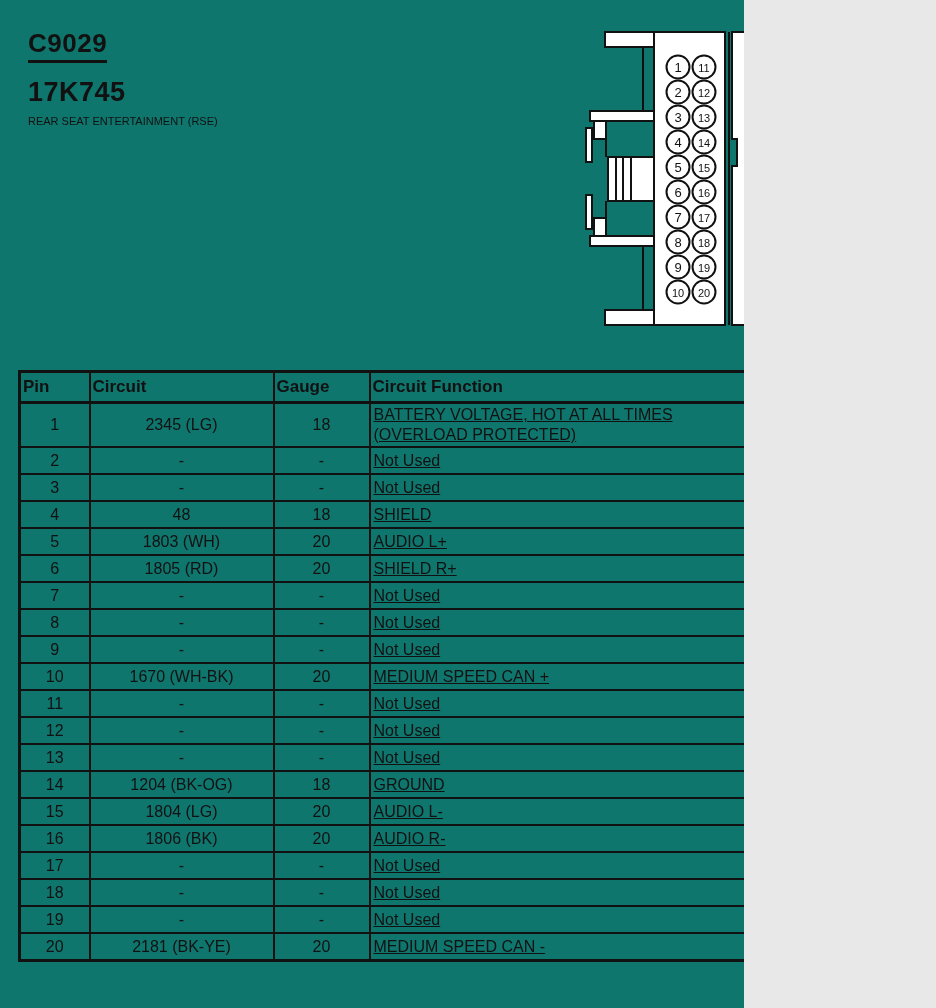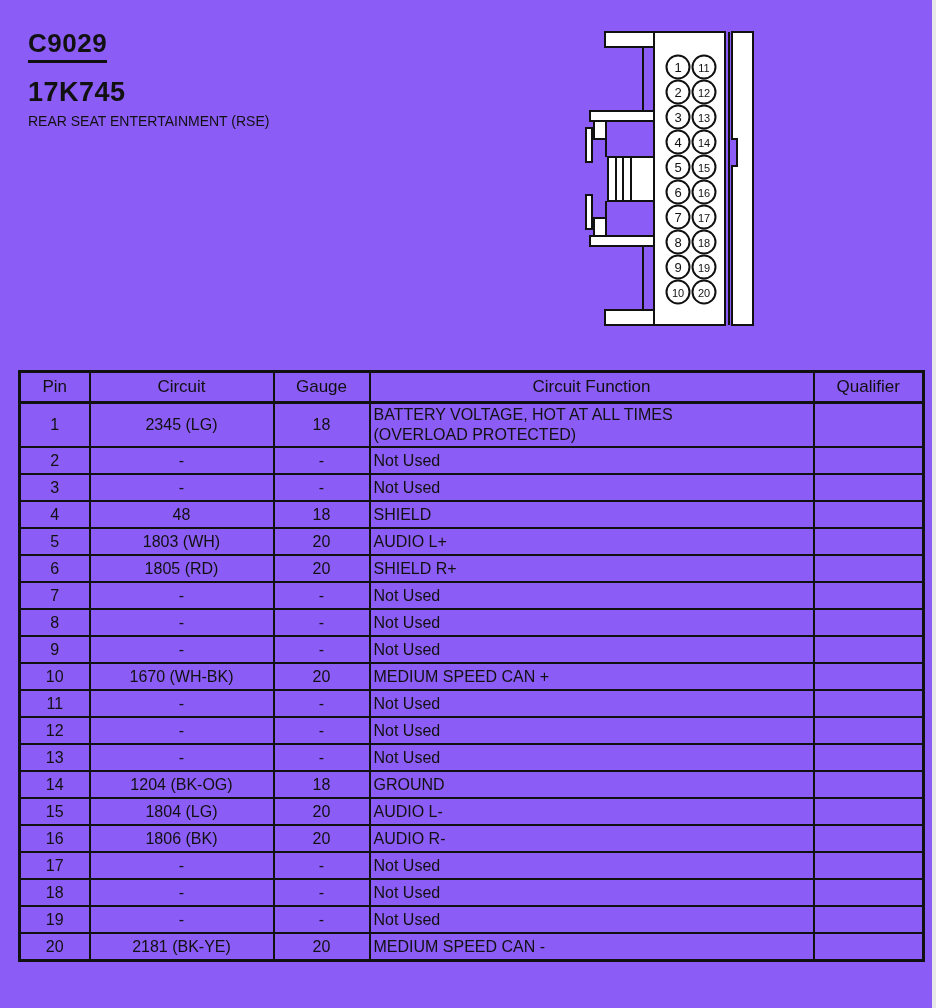--- a/index.html
+++ b/index.html
@@ -1,61 +1,61 @@
 <!DOCTYPE html>
 <html><head>
 <meta charset="utf-8">
 <style>
   html, body { margin:0; padding:0; }
   body { background:#e8e8e8; }
   .page {
     position:relative;
-    width:932px; height:1008px;
-    background:#8b5cf6;
+    width:744px; height:1008px;
+    background:#0f766e;
     overflow:hidden;
     font-family:"Liberation Sans", sans-serif;
     color:#111111;
   }
   
   .doc-header { position:absolute; left:28px; top:28px; }
   .connector-id {
     display:inline-block;
     font-size:26px; font-weight:bold; letter-spacing:0.5px;
     border-bottom:3px solid #111; padding-bottom:1px;
   }
   .part-number { font-size:27px; font-weight:bold; margin-top:14px; letter-spacing:0.5px; }
-  .desc { font-size:14px; margin-top:3px; line-height:20px; }
+  .desc { font-size:11px; margin-top:3px; line-height:20px; }
 
   
   .connector-svg { position:absolute; left:580px; top:24px; }
   .connector-svg text { font-family:"Liberation Sans", sans-serif; }
 
   
   table.pinout {
     position:absolute; left:18px; top:370px;
     width:904px;
     border-collapse:collapse; table-layout:fixed;
     border:3px solid #111;
   }
   .pinout th, .pinout td {
     border:2px solid #111;
     overflow:hidden;
   }
   .pinout thead th {
-    font-size:17px; font-weight:normal;
+    font-size:17px; font-weight:bold;
     height:26px; padding:1px 2px;
     border-bottom:3px solid #111;
-    text-align:center;
+    text-align:left;
   }
   .pinout td {
     font-size:16px; height:23px; padding:1px 3px;
     line-height:1.25;
   }
   .c-pin, .c-circuit, .c-gauge { text-align:center; }
-  .c-func { text-align:left; padding-left:5px; white-space:pre-line; }
+  .c-func { text-align:left; padding-left:5px; white-space:pre-line;text-decoration:underline; }
   .c-qual { text-align:left; }
 </style>
 </head>
 <body>
 
 <div class="page">
 
   <div class="doc-header">
     <div class="connector-id">C9029</div>
     <div class="part-number">17K745</div>

